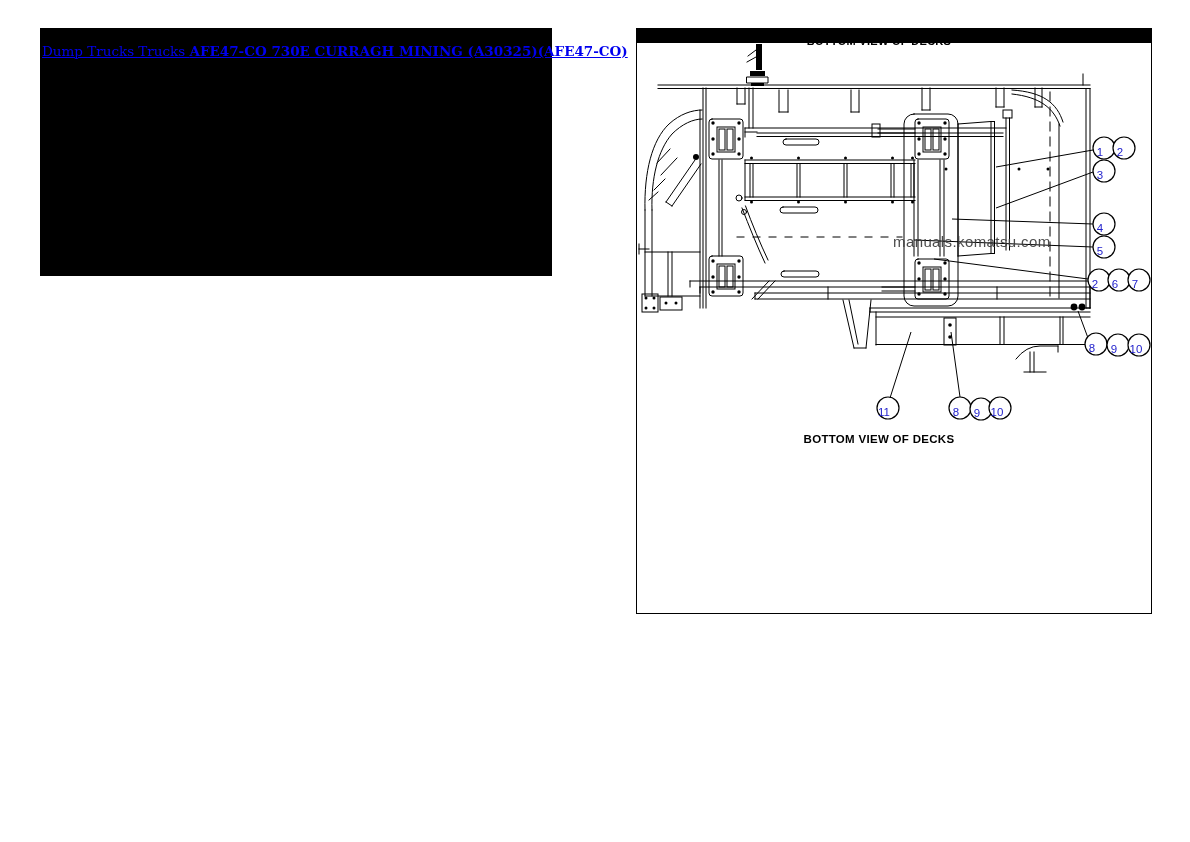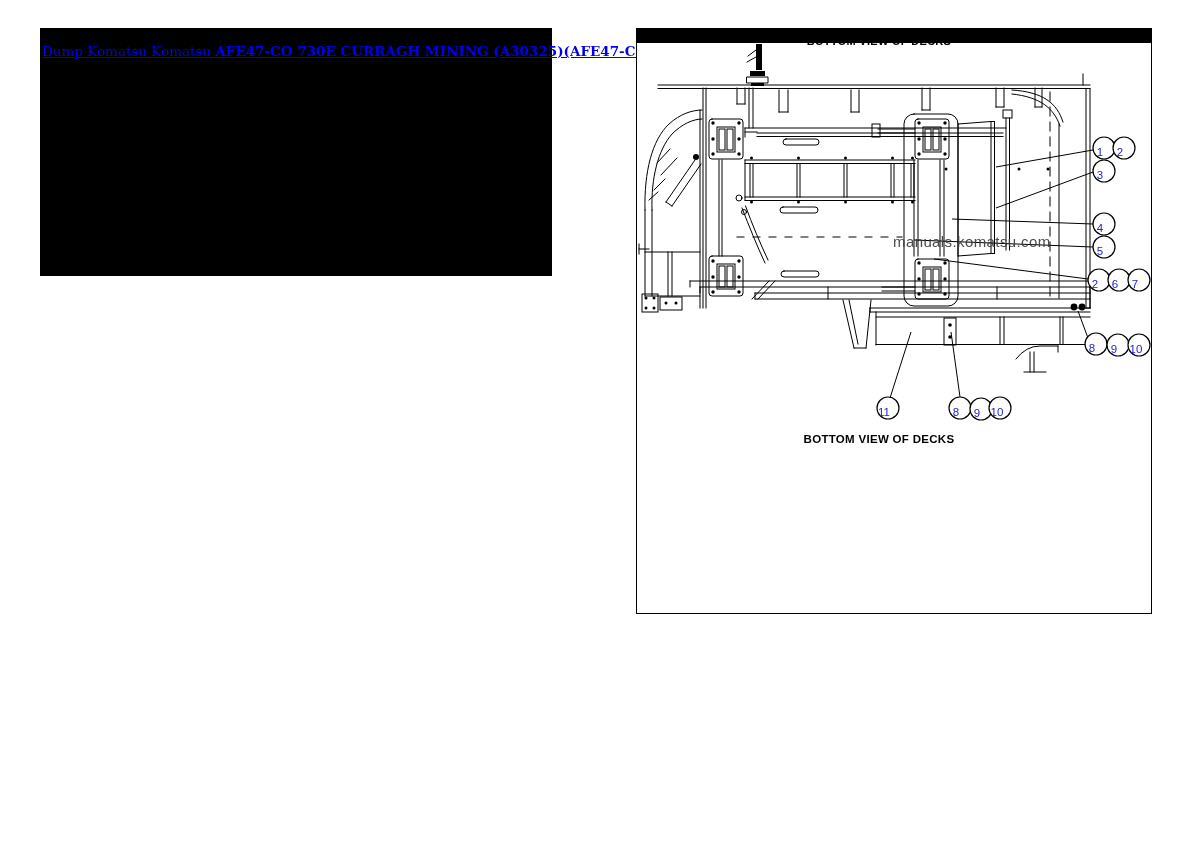--- a/index.html
+++ b/index.html
@@ -15,21 +15,21 @@
   text{font-family:"Liberation Sans",sans-serif;}
   .callout text{font-size:11.5px;fill:#2222cc;}
   .wm{font-size:15px;fill:#3c3c3c;opacity:.92;letter-spacing:.4px;}
   .cap{font-size:11.5px;font-weight:bold;fill:#000;letter-spacing:.3px;}
   .bartitle{font-size:11px;font-weight:bold;fill:#000;letter-spacing:.3px;}
 </style>
 </head>
 <body>
 
 <div class="link-box">
-  <a href="#"><span>Dump Komatsu Komatsu </span><span class="bold">AFE47-CO 730E CURRAGH MINING (A30325)(AFE47-CO)</span></a>
+  <a href="#"><span>Dump Trucks Trucks </span><span class="bold">AFE47-CO 730E CURRAGH MINING (A30325)(AFE47-CO)</span></a>
 </div>
 
 <svg width="1190" height="842" viewBox="0 0 1190 842">
 
   <rect x="636.5" y="28.5" width="515" height="585" fill="#ffffff" stroke="#000000" stroke-width="1"></rect>
 
   <text class="bartitle" x="879" y="44.5" text-anchor="middle">BOTTOM VIEW OF DECKS</text>
   <rect x="636" y="28" width="516" height="15" fill="#000000"></rect>
 
   <g stroke="#000000" fill="none" stroke-width="1" stroke-linecap="square">

